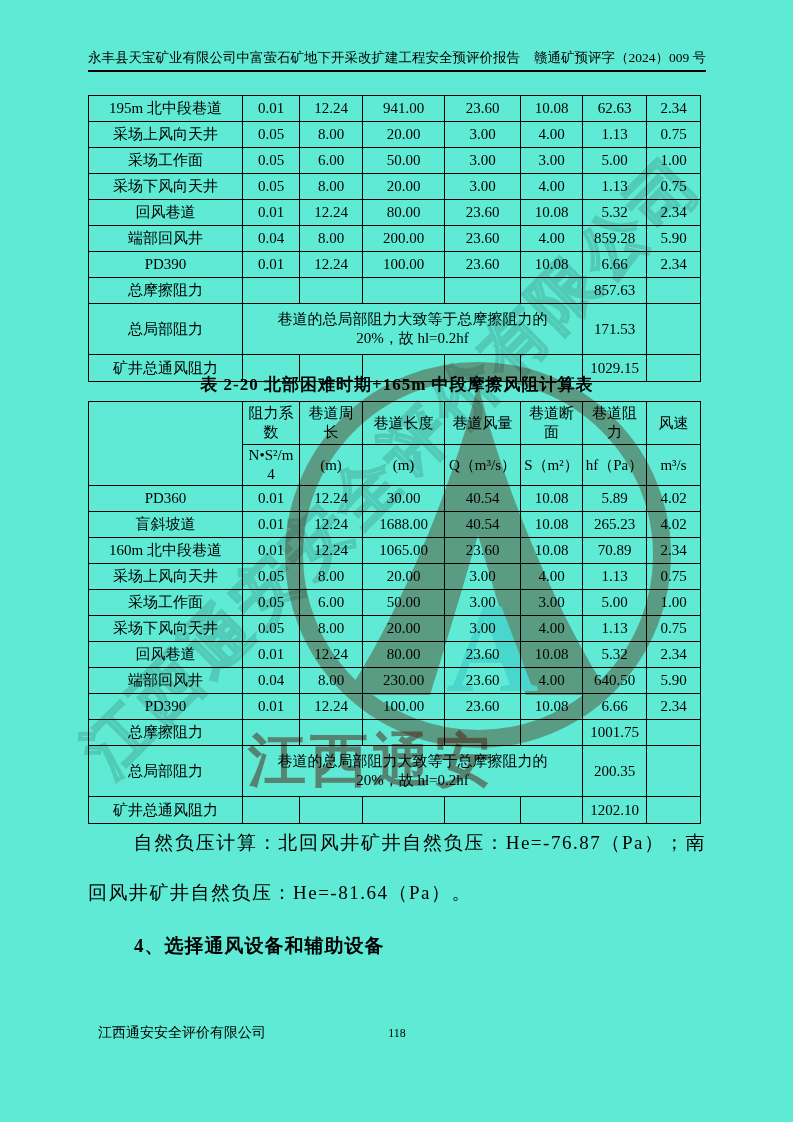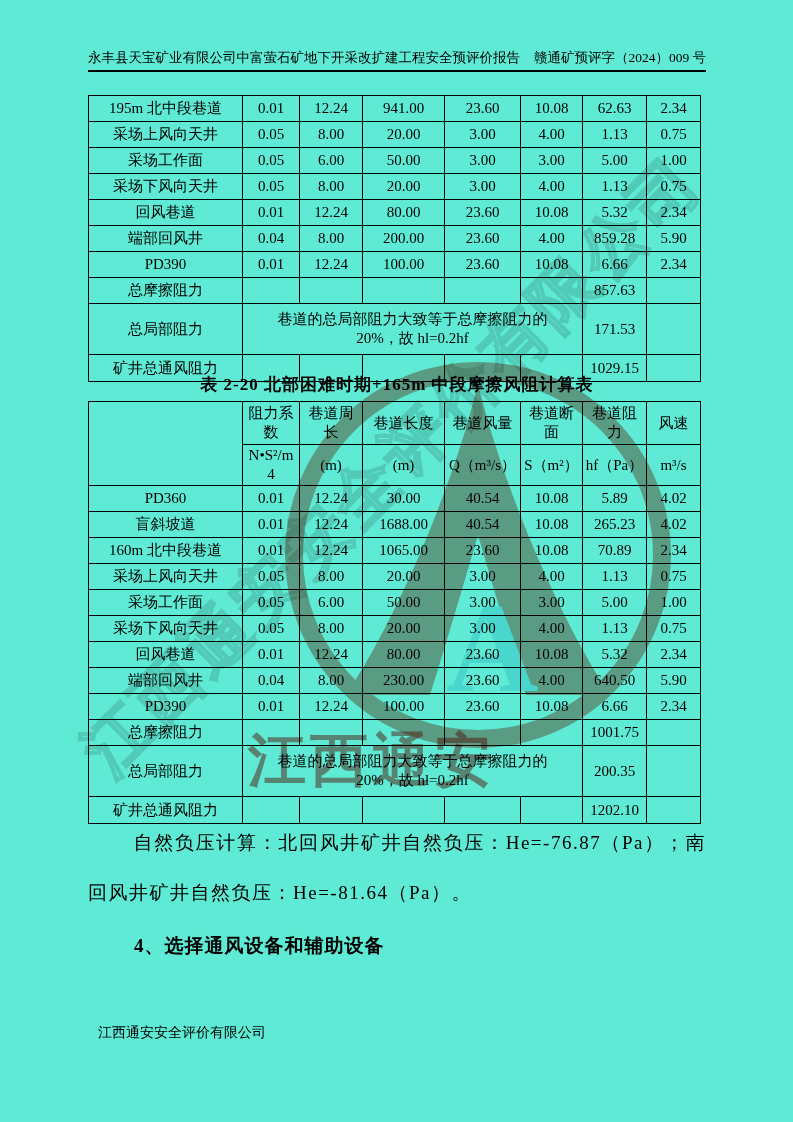--- a/index.html
+++ b/index.html
@@ -345,20 +345,21 @@
         <td></td>
       </tr>
     </tbody>
   </table>
 
   <p class="bodytext p1">自然负压计算：北回风井矿井自然负压：He=-76.87（Pa）；南回风井矿井自然负压：He=-81.64（Pa）。</p>
   <p class="bodytext heading">4、选择通风设备和辅助设备</p>
 
   <div class="footer">
     <span class="company">江西通安安全评价有限公司</span>
+    <span class="pageno">118</span>
   </div>
 
   <div class="wm wm-gray">江西通安安全评价有限公司</div>
   <svg class="wm wm-logo" viewBox="0 0 200 200">
     <circle cx="100" cy="100" r="92" fill="none" stroke="#e4543c" stroke-width="9"></circle>
     <path fill="#e4543c" d="M100,14 C90,58 62,128 34,170 L76,170 C85,141 93,114 100,90 C107,114 115,141 124,170 L166,170 C138,128 110,58 100,14 Z"></path>
     <text x="84" y="168" font-size="64" font-weight="bold" fill="#8ed8ef" font-family="Liberation Serif, serif">A</text>
   </svg>
   <div class="wm wm-red">江西通安</div>
 

